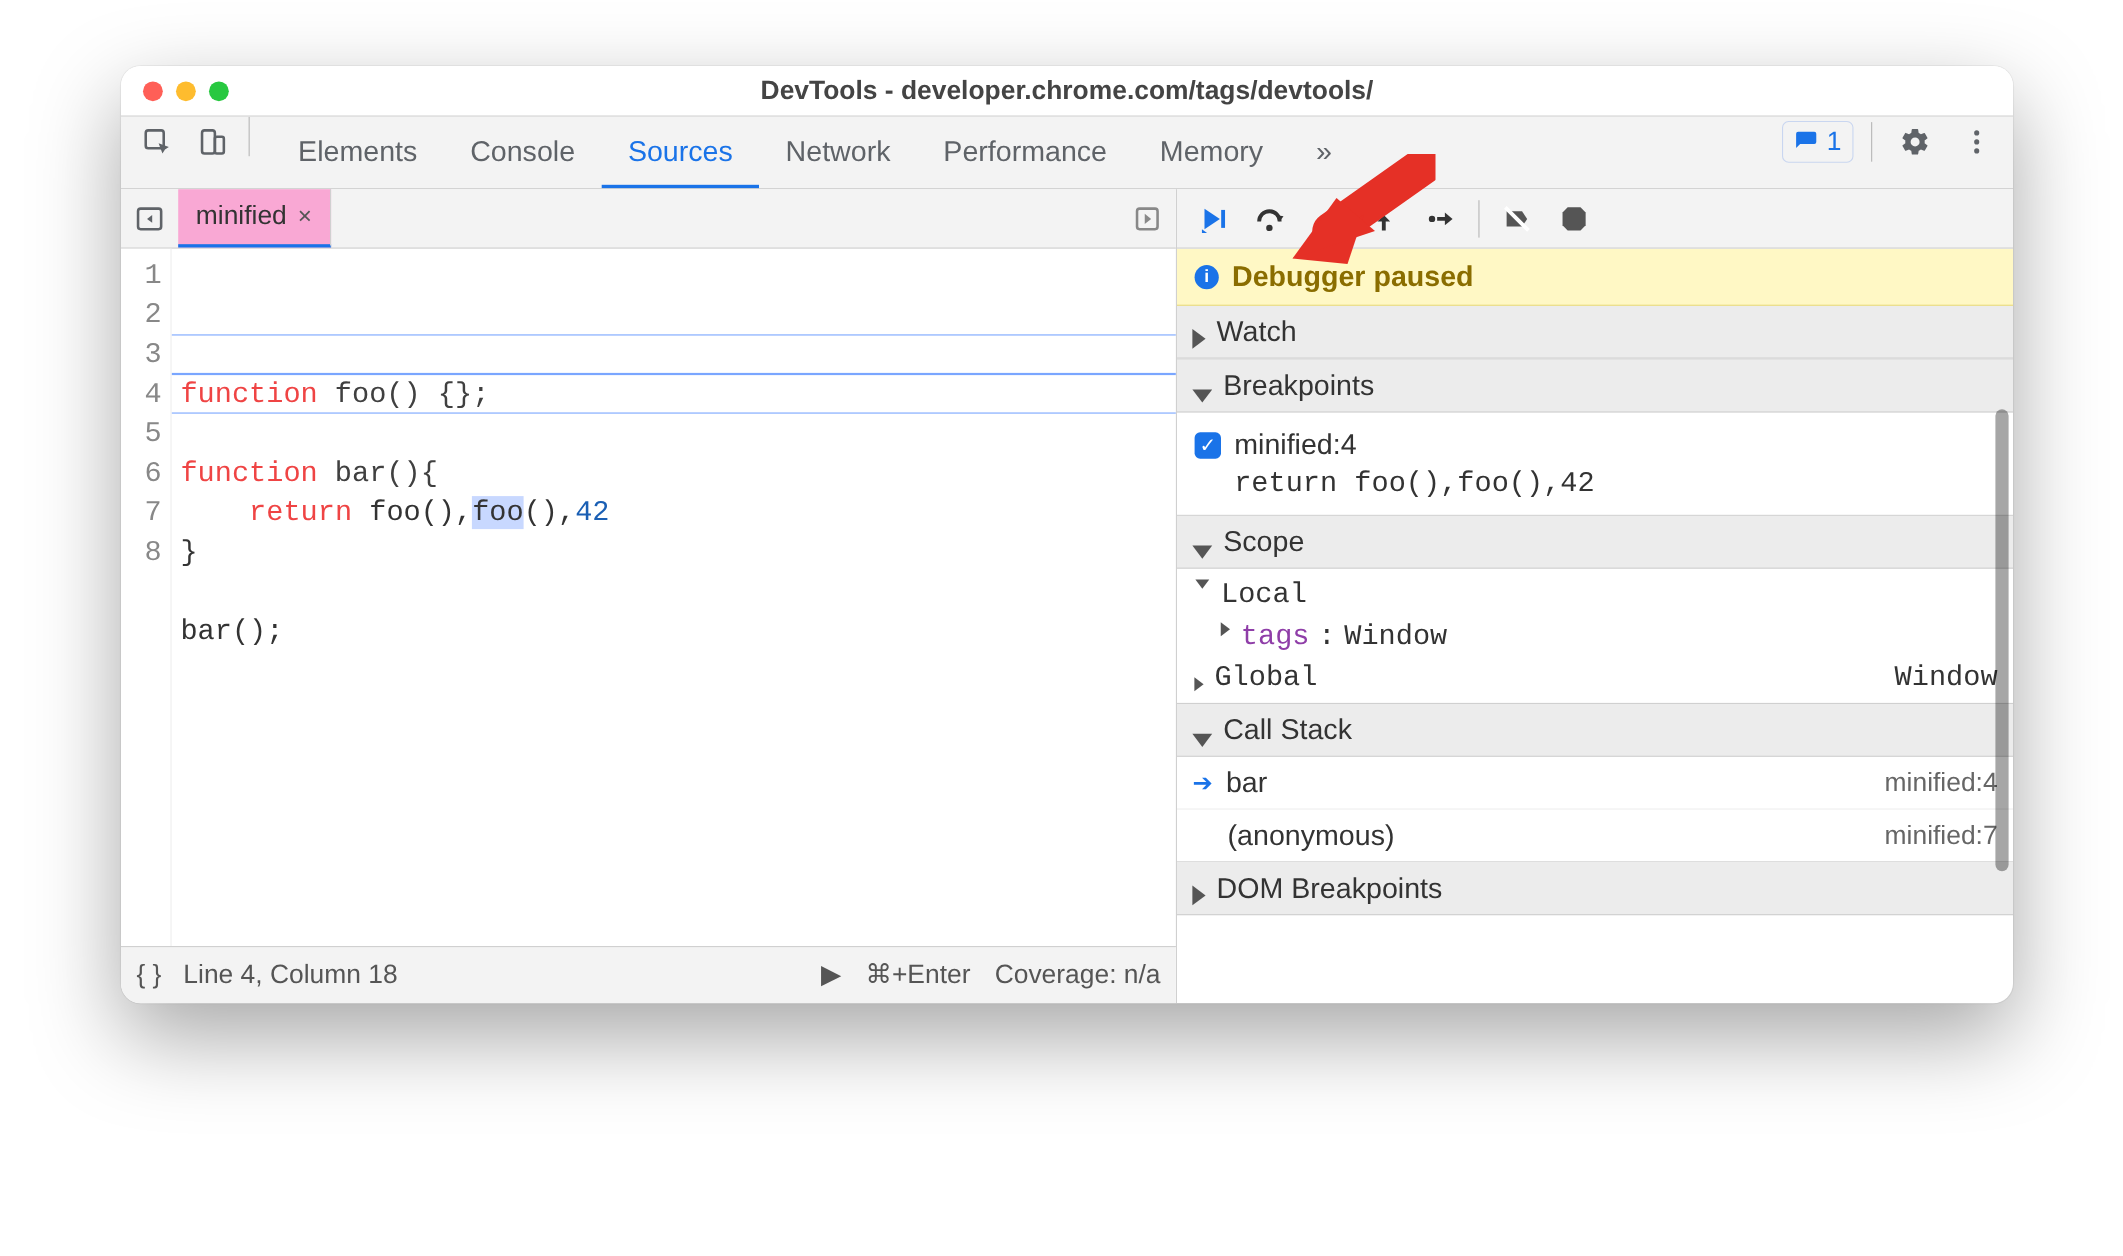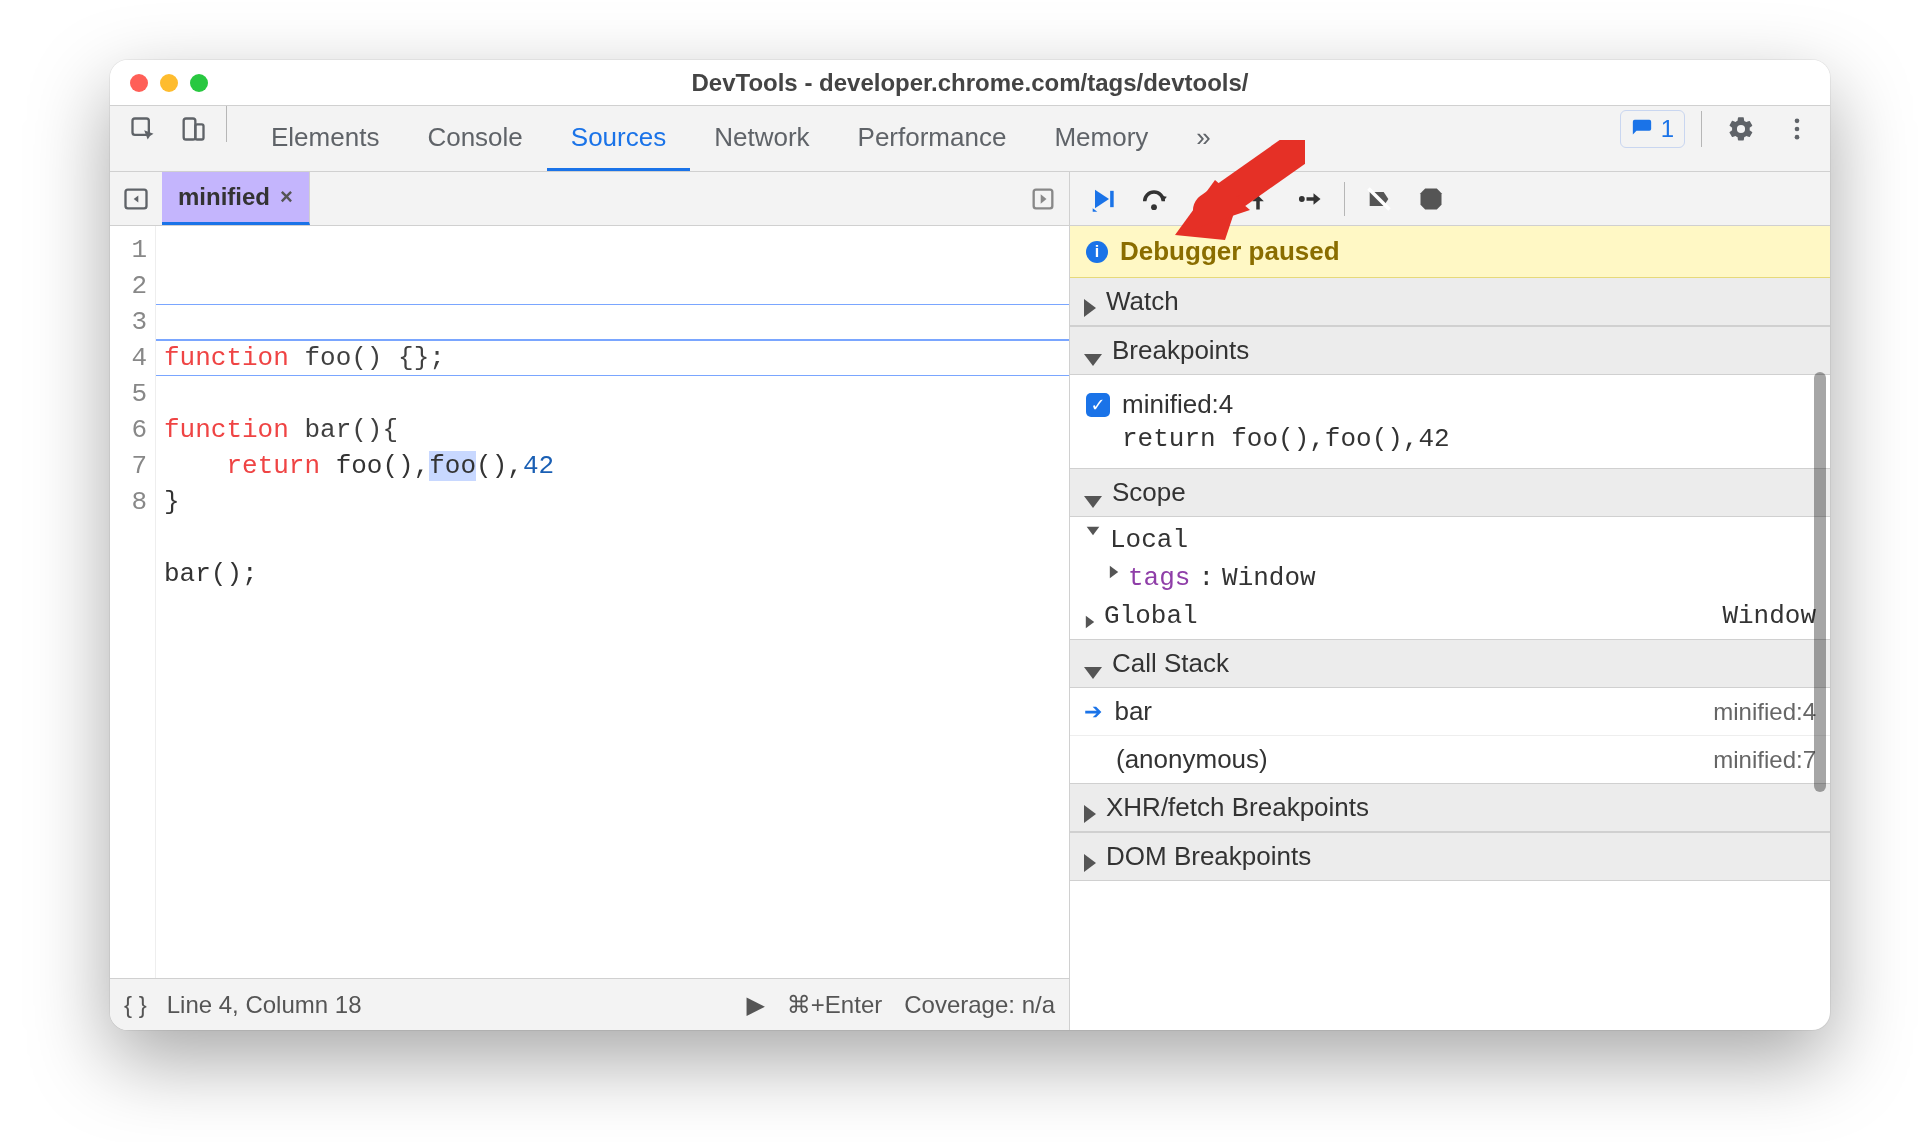--- a/index.html
+++ b/index.html
@@ -13,21 +13,21 @@
     --mono:"Menlo","Consolas","Courier New",monospace;
     --sans:-apple-system,BlinkMacSystemFont,"Segoe UI",Arial,sans-serif;
   }
   *{box-sizing:border-box}
   body{
     margin:0;background:#fff;font-family:var(--sans);color:var(--text);
     width:1930px;height:1142px;overflow:hidden;
   }
   .canvas{position:relative;width:1930px;height:1142px;}
   .window{
-    position:absolute;left:110px;top:60px;width:1720px;height:970px;
+    position:absolute;left:110px;top:60px;width:1720px;height:852px;
     background:#fff;border-radius:18px;box-shadow:0 30px 80px rgba(0,0,0,.35),0 0 0 1px rgba(0,0,0,.05);
     overflow:hidden;display:flex;flex-direction:column;
   }
 
   
   .titlebar{
     height:46px;display:flex;align-items:center;background:#fff;border-bottom:1px solid var(--border);
     position:relative;flex:none;
   }
   .traffic{display:flex;gap:12px;padding-left:20px}
@@ -63,21 +63,21 @@
   
   .workspace{flex:1;display:flex;min-height:0}
 
   
   .left{flex:1;display:flex;flex-direction:column;border-right:1px solid var(--border);min-width:0}
   .file-tabs{
     height:54px;background:var(--toolbar-bg);border-bottom:1px solid var(--border);display:flex;align-items:center;
   }
   .file-tab{
     height:100%;display:flex;align-items:center;gap:10px;padding:0 16px;border-right:1px solid var(--border);
-    font-size:24px;color:#333;position:relative;background:#c4b5fd;border-bottom:3px solid #1a73e8;font-weight:bold;
+    font-size:24px;color:#333;position:relative;background:#f9a8d4;border-bottom:3px solid #1a73e8;
   }
   .file-tab .close{font-size:22px;color:#555;cursor:pointer;line-height:1}
   .file-tabs .spacer{flex:1}
   .code-area{flex:1;display:flex;font-family:var(--mono);font-size:26px;line-height:36px;min-height:0;overflow:hidden}
   .gutter{
     width:46px;text-align:right;padding:6px 8px 0 0;color:#888;background:#fff;border-right:1px solid #eee;
     user-select:none;
   }
   .code{flex:1;padding:6px 0 0 8px;white-space:pre;position:relative;overflow:hidden}
   .kw{color:#ef4444}
@@ -377,26 +377,20 @@
             </div>
             <div class="cs-row">
               <span class="cs-name" style="padding-left:32px">
                 <span>(anonymous)</span>
               </span>
               <span class="cs-loc">minified:7</span>
             </div>
           </div>
         </div>
 
-        <div class="pane">
-          <div class="pane-header">
-            <span class="tri right"></span>
-            <span>XHR/fetch Breakpoints</span>
-          </div>
-        </div>
         <div class="pane" style="border-bottom:none">
           <div class="pane-header">
             <span class="tri right"></span>
             <span>DOM Breakpoints</span>
           </div>
         </div>
       </div>
       <div class="right-scrollbar"></div>
     </div>
   </div>

